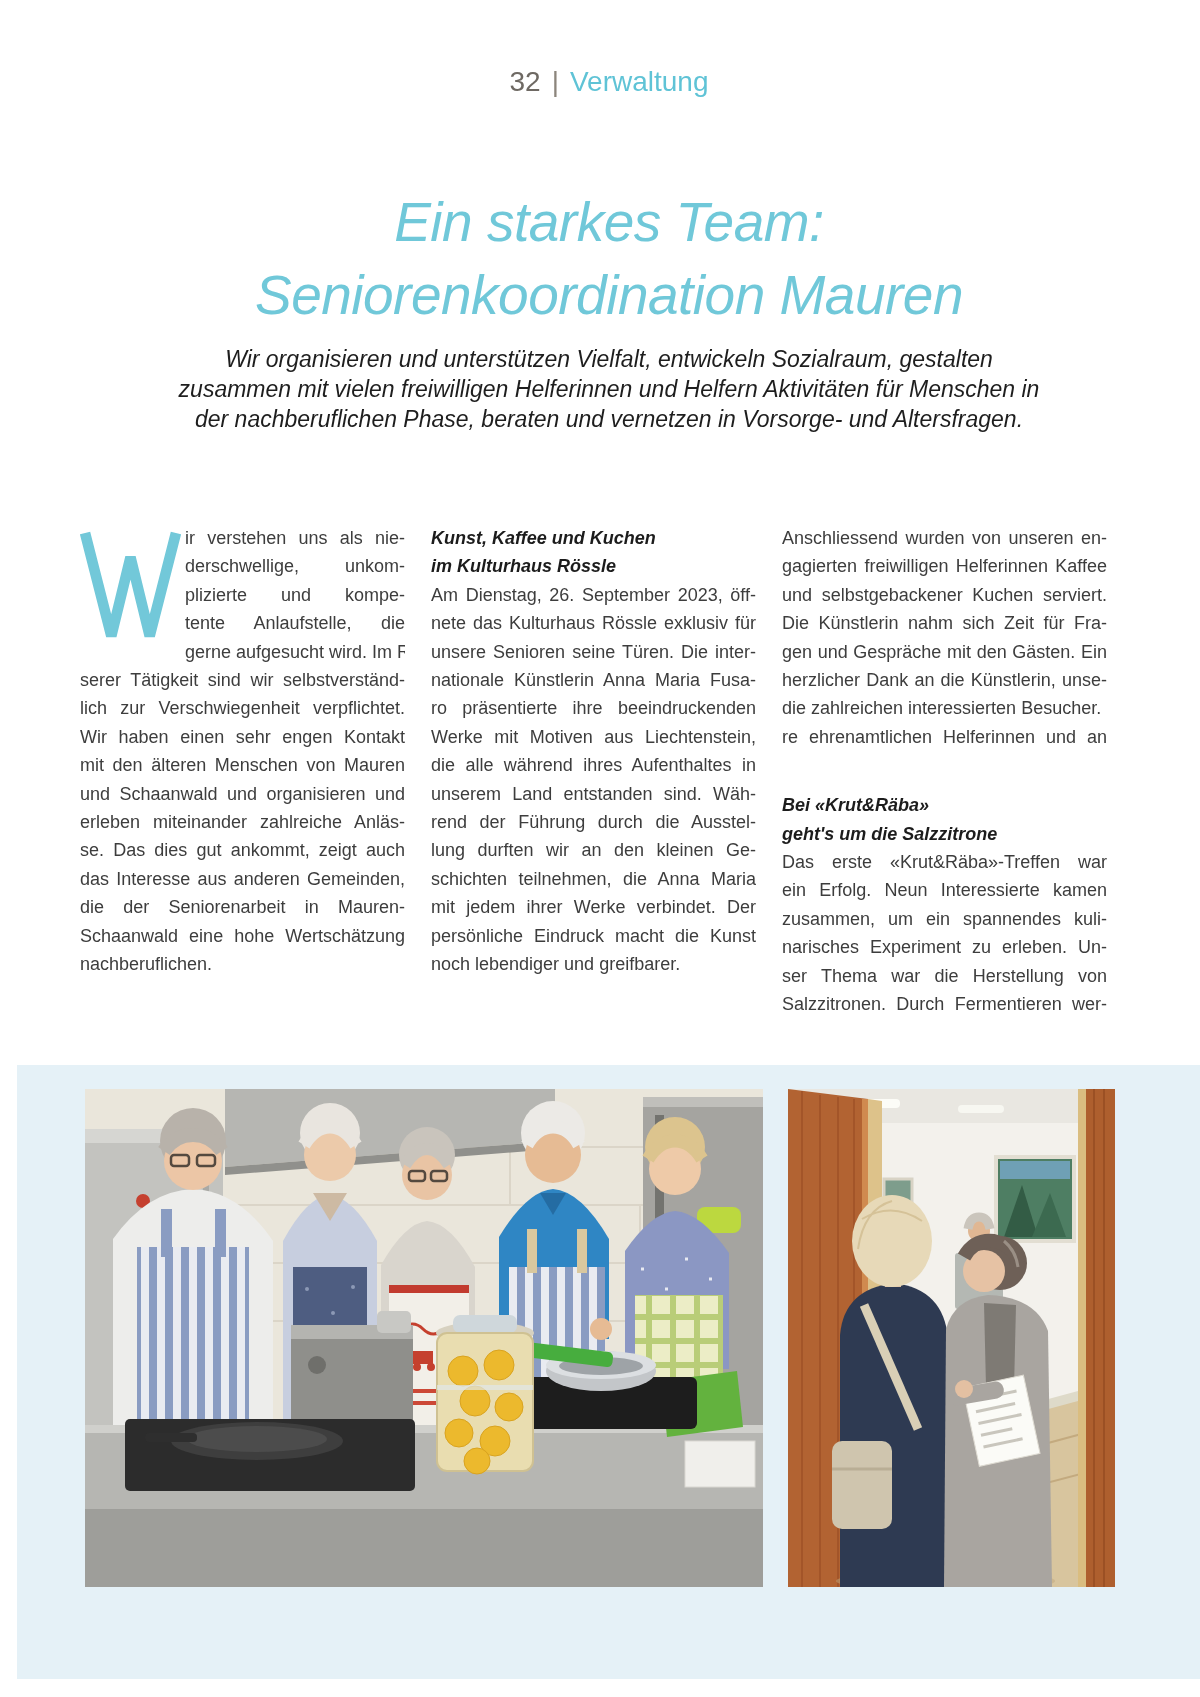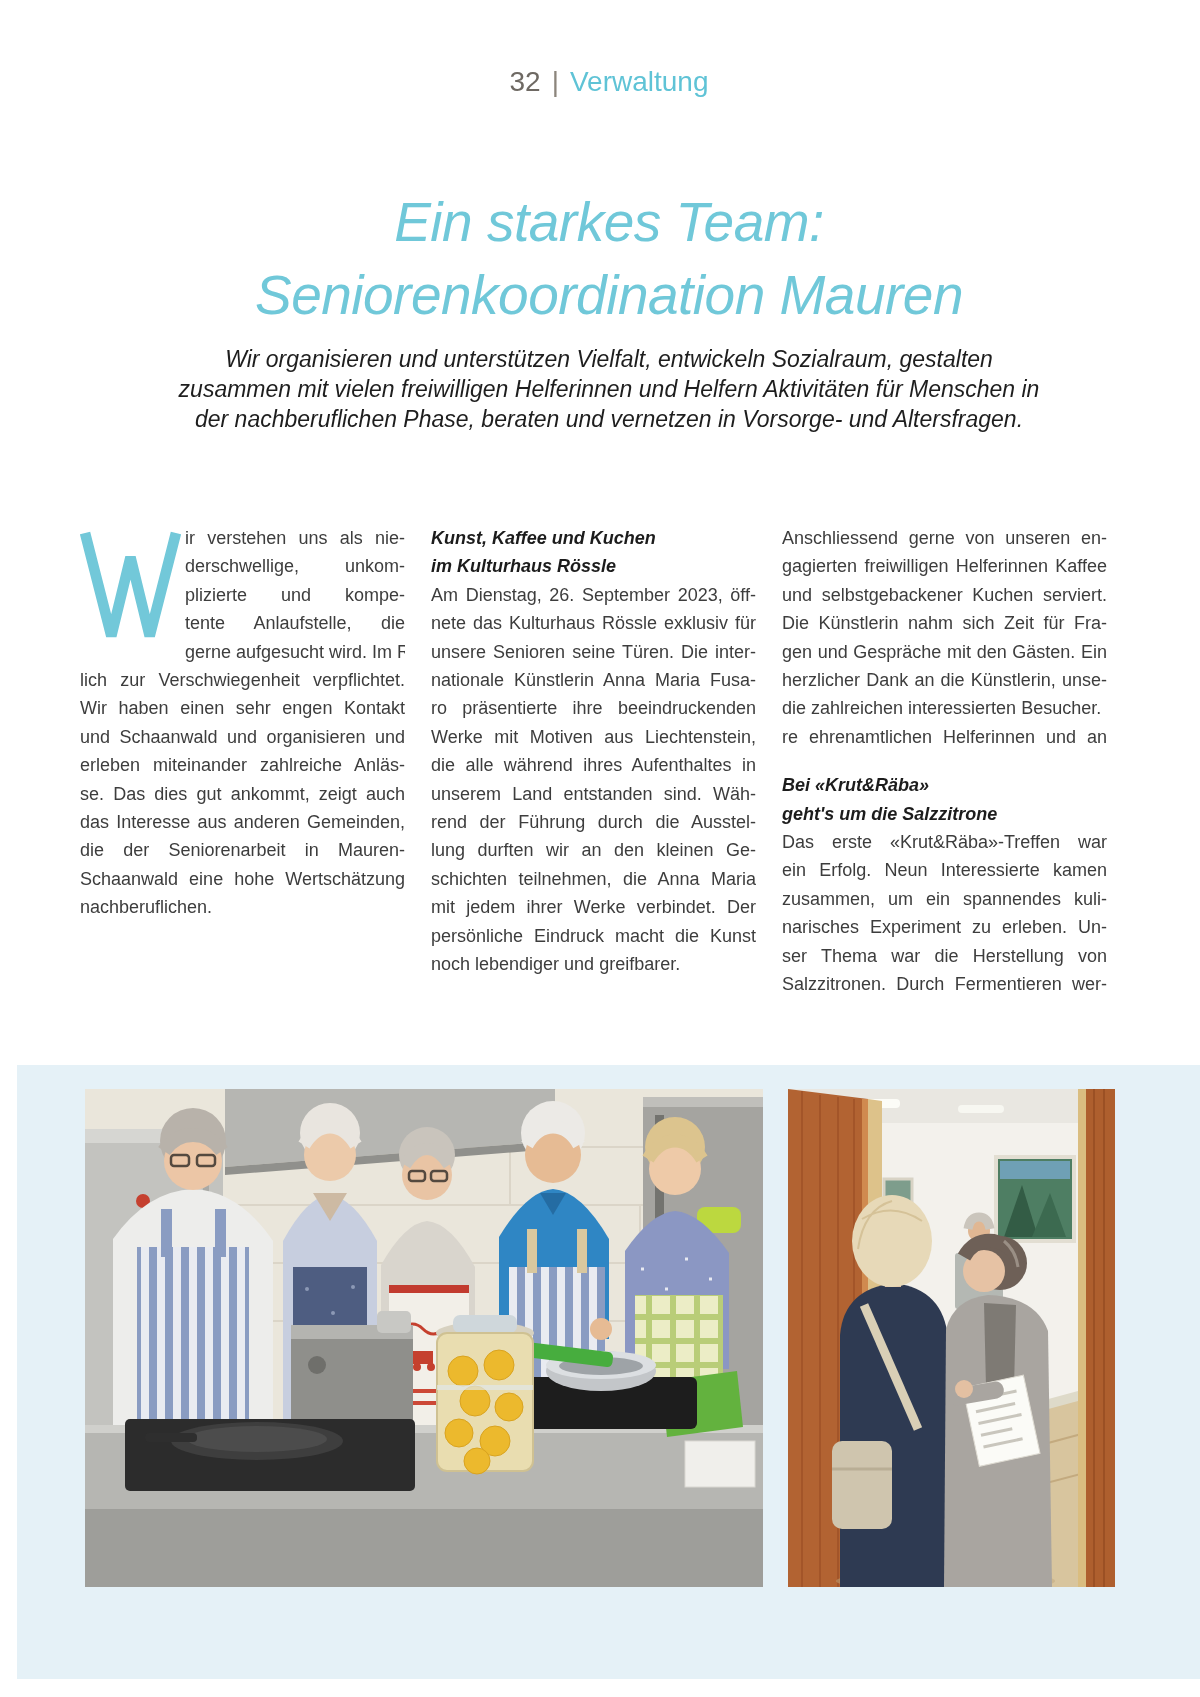--- a/index.html
+++ b/index.html
@@ -24,21 +24,21 @@
 
   
   .columns{position:absolute;left:80px;top:524px;width:1035px;display:flex;gap:26px;
            font-size:18px;line-height:28.4px;color:#3d3d3d;}
   .col{width:325px;overflow:hidden;}
   .tline{white-space:nowrap;overflow:hidden;text-align:justify;text-align-last:justify;
          text-justify:inter-word;}
   .tline.last{text-align-last:left;}
   .colhead{font-weight:700;font-style:italic;color:#1c1c1c;}
   .colhead div{text-align:left;white-space:nowrap;overflow:hidden;}
-  .mt{margin-top:20px;}
+  .mt{margin-top:40px;}
   .dropcap{float:left;width:101px;height:112px;margin:5px 4px 0 0;}
   .sr{position:absolute;width:1px;height:1px;overflow:hidden;clip:rect(0 0 0 0);}
 
   
   .band{position:absolute;left:17px;top:1065px;width:1183px;height:614px;background:#e5f1f7;}
   .photo{position:absolute;overflow:hidden;}
   .photo-left{left:68px;top:24px;width:678px;height:498px;}
   .photo-right{left:771px;top:24px;width:327px;height:498px;}
   .photo svg{display:block;width:100%;height:100%;}
 </style>
@@ -70,22 +70,24 @@
         <svg viewBox="0 0 100 110">
           <path d="M5 4 L31 106 L50 28 L69 106 L95 4" fill="none" stroke="#72c8d9" stroke-width="10.5" stroke-linejoin="miter"></path>
         </svg>
       </div>
       <div>
           <div class="tline">ir verstehen uns als nie-</div>
           <div class="tline">derschwellige, unkom-</div>
           <div class="tline">plizierte und kompe-</div>
           <div class="tline">tente Anlaufstelle, die</div>
           <div class="tline">gerne aufgesucht wird. Im Rahmen un-</div>
+          <div class="tline">serer Tätigkeit sind wir selbstverständ-</div>
           <div class="tline">lich zur Verschwiegenheit verpflichtet.</div>
           <div class="tline">Wir haben einen sehr engen Kontakt</div>
+          <div class="tline">mit den älteren Menschen von Mauren</div>
           <div class="tline">und Schaanwald und organisieren und</div>
           <div class="tline">erleben miteinander zahlreiche Anläs-</div>
           <div class="tline">se. Das dies gut ankommt, zeigt auch</div>
           <div class="tline">das Interesse aus anderen Gemeinden,</div>
           <div class="tline">die der Seniorenarbeit in Mauren-</div>
           <div class="tline">Schaanwald eine hohe Wertschätzung</div>
           <div class="tline last">nachberuflichen.</div>
         </div>
     </div>
 
@@ -107,21 +109,21 @@
           <div class="tline">lung durften wir an den kleinen Ge-</div>
           <div class="tline">schichten teilnehmen, die Anna Maria</div>
           <div class="tline">mit jedem ihrer Werke verbindet. Der</div>
           <div class="tline">persönliche Eindruck macht die Kunst</div>
           <div class="tline last">noch lebendiger und greifbarer.</div>
         </div>
     </div>
 
     <div class="col">
       <div>
-          <div class="tline">Anschliessend gerne von unseren en-</div>
+          <div class="tline">Anschliessend wurden von unseren en-</div>
           <div class="tline">gagierten freiwilligen Helferinnen Kaffee</div>
           <div class="tline">und selbstgebackener Kuchen serviert.</div>
           <div class="tline">Die Künstlerin nahm sich Zeit für Fra-</div>
           <div class="tline">gen und Gespräche mit den Gästen. Ein</div>
           <div class="tline">herzlicher Dank an die Künstlerin, unse-</div>
           <div class="tline last">die zahlreichen interessierten Besucher.</div>
           <div class="tline">re ehrenamtlichen Helferinnen und an</div>
         </div>
       <div class="colhead mt">
         <div>Bei «Krut&amp;Räba»</div>

